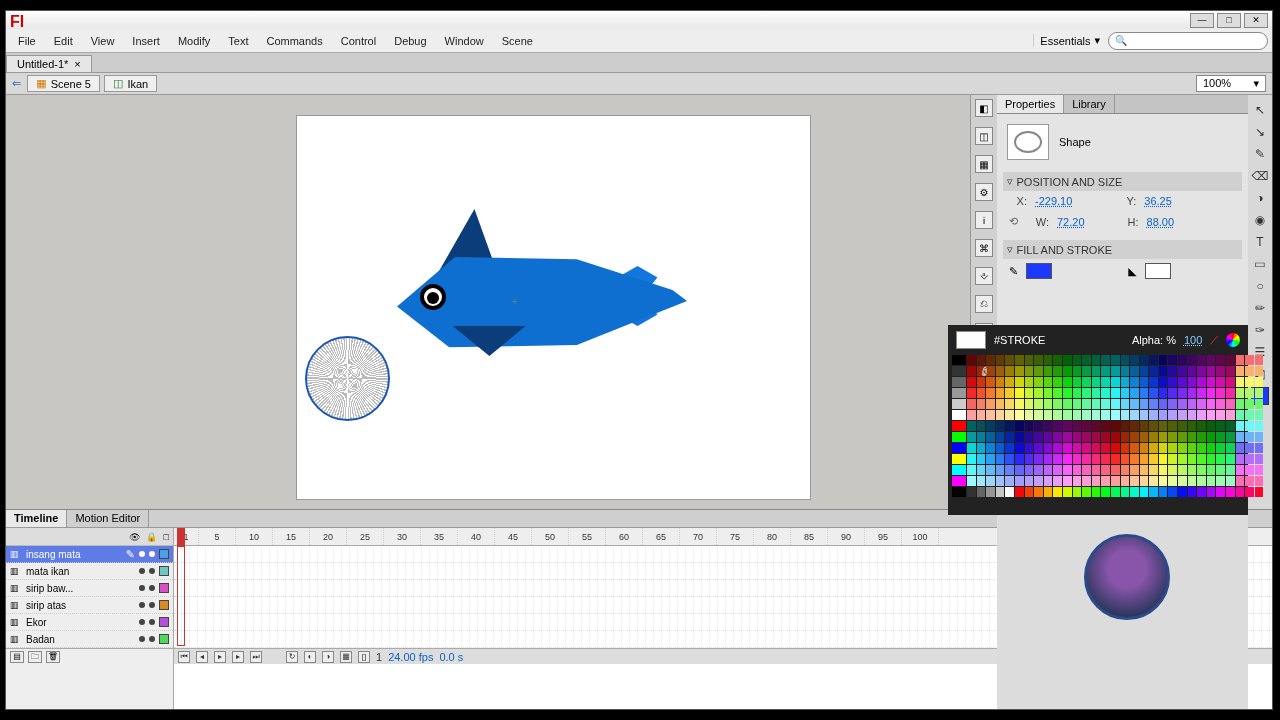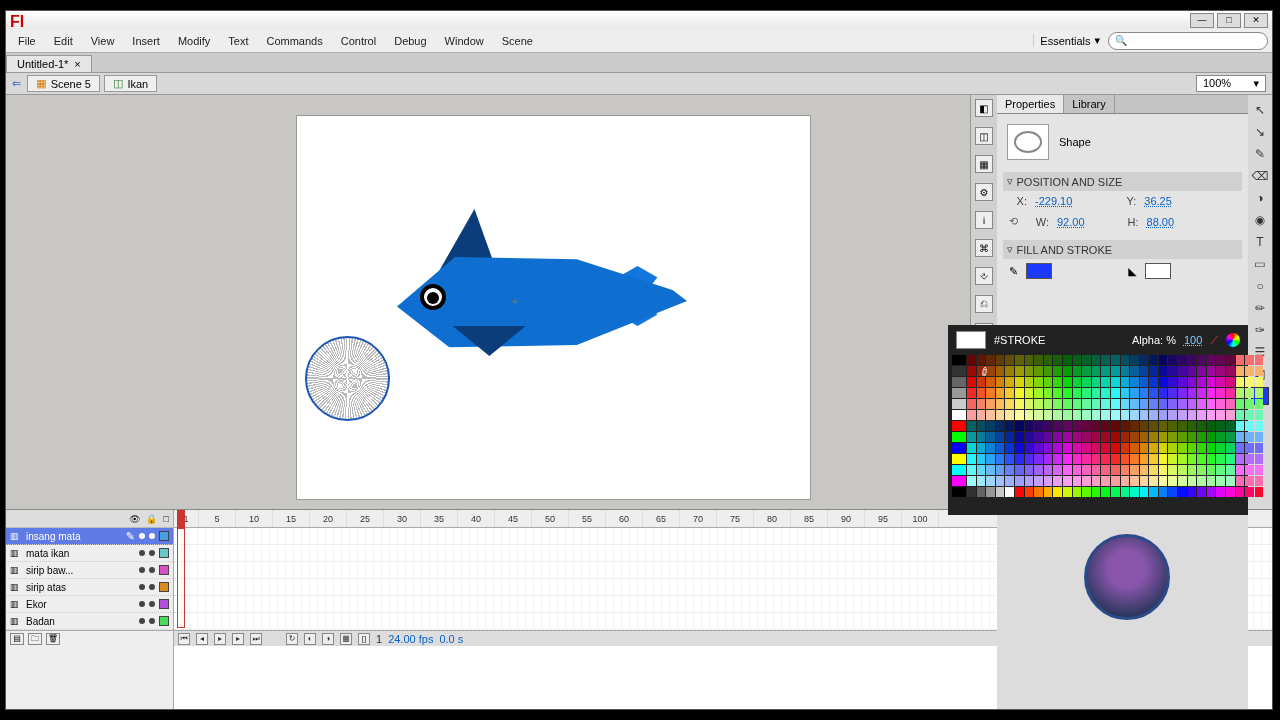--- a/index.html
+++ b/index.html
@@ -165,20 +165,24 @@
           <div class="selcircle"></div>
         </div>
       </div>
       <div class="hscroll">
         <div class="arrow" style="left:0">◂</div>
         <div class="thumb"></div>
         <div class="arrow" style="right:0">▸</div>
       </div>
 
       <div class="bottom">
+        <div class="btabs">
+          <div class="btab active">Timeline</div>
+          <div class="btab">Motion Editor</div>
+        </div>
         <div class="layerarea">
           <div class="layerlist">
             <div class="layerhdr">
               <span>👁</span>
               <span>🔒</span>
               <span>□</span>
             </div>
             <div id="layers">
                 <div class="layer active">
                   <span class="page">▥</span>
@@ -319,21 +323,21 @@
             <div class="frow">
               <span class="flabel">X:</span>
               <span class="fval">-229.10</span>
               <span style="width:30px"></span>
               <span class="flabel">Y:</span>
               <span class="fval">36.25</span>
             </div>
             <div class="frow">
               <span style="width:14px;color:#666">⟲</span>
               <span class="flabel">W:</span>
-              <span class="fval">92.00</span>
+              <span class="fval">72.20</span>
               <span style="width:20px"></span>
               <span class="flabel">H:</span>
               <span class="fval">88.00</span>
             </div>
           </div>
           <div class="section">
             <div class="sectionh">▿ <span>FILL AND STROKE</span></div>
             <div class="frow">
               <span>✎</span>
               <div class="swatch" style="background:#1c39ff"></div>

